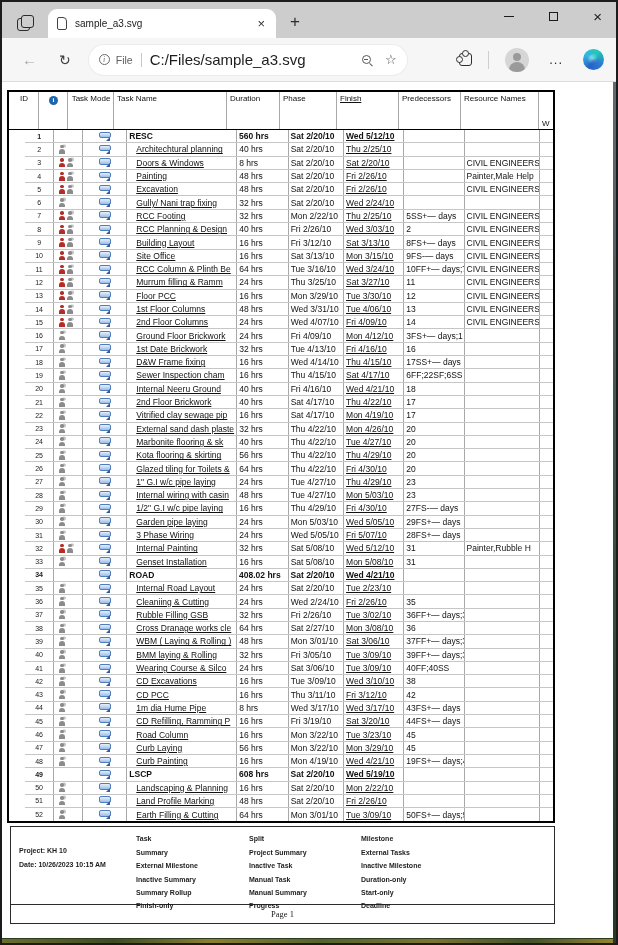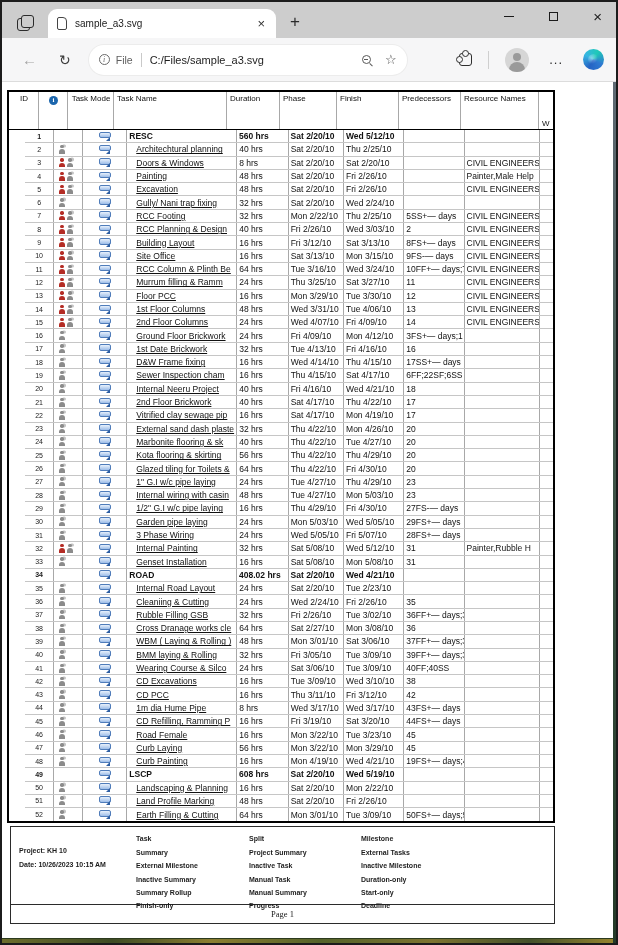--- a/index.html
+++ b/index.html
@@ -24,21 +24,21 @@
   .win-close { font-size:15px; color:#1b1b1b; line-height:9px; }
 
   
   .toolbar { height:44px; background:#f6f6f7; border-bottom:1px solid #dcdcdc; display:flex; align-items:center; flex:none; }
   .nav-back { color:#a4a4a4; font-size:15px; margin-left:20px; }
   .nav-refresh { color:#3c3c3c; font-size:14px; margin-left:22px; }
   .addressbar { width:318px; height:30px; background:#fff; border-radius:16px; margin-left:18px; display:flex; align-items:center; padding:0 10px; box-shadow:0 0 0 1px #ececec; }
   .addr-info { width:11px; height:11px; border:1px solid #6a6a6a; border-radius:50%; color:#6a6a6a; font-size:8px; line-height:10px; text-align:center; font-style:italic; font-family:"Liberation Serif", serif; flex:none; }
   .addr-file { color:#5f5f5f; font-size:10.5px; margin-left:6px; }
   .addr-div { width:0; height:14px; border-left:1px solid #c9c9c9; margin:0 8px; }
-  .addr-url { color:#1d1d1d; font-size:11px; flex:1; white-space:nowrap; overflow:hidden; }
+  .addr-url { color:#1d1d1d; font-size:15px; flex:1; white-space:nowrap; overflow:hidden; }
   .zoomout-icon { width:9px; height:9px; border:1.3px solid #595959; border-radius:50%; position:relative; margin-right:14px; flex:none; }
   .zoomout-icon::before { content:''; position:absolute; left:1px; top:3px; width:4px; border-top:1.2px solid #595959; }
   .zoomout-icon::after { content:''; position:absolute; left:7px; top:7px; width:4px; border-top:1.3px solid #595959; transform:rotate(45deg); transform-origin:left top; }
   .star-icon { font-size:13px; color:#4a4a4a; }
   .puzzle-icon { width:13px; height:13px; border:1.5px solid #2e2e2e; border-radius:3px; margin-left:22px; position:relative; }
   .puzzle-icon::before, .puzzle-icon::after { content:''; position:absolute; width:5px; height:5px; border:1.5px solid #2e2e2e; border-radius:50%; background:#f6f6f7; }
   .puzzle-icon::before { top:-4px; left:2px; }
   .puzzle-icon::after { left:-4px; top:2px; }
   .tb-div { width:0; height:18px; border-left:1px solid #cfcfcf; margin-left:16px; }
   .avatar { width:24px; height:24px; border-radius:50%; background:#d6d6d6; margin-left:16px; position:relative; overflow:hidden; }
@@ -58,21 +58,21 @@
   .thead { display:flex; height:38px; border-bottom:1.5px solid #000; }
   .thead .c { font-size:8px; color:#111; padding:2px 2px 0 3px; align-items:flex-start; }
   .thead .c-w { align-items:flex-end; justify-content:flex-start; padding-bottom:1px; }
   .c { display:flex; align-items:center; overflow:hidden; white-space:nowrap; border-right:1px solid #a8a8a8; padding:0 2px; }
   .c-id    { width:30px; justify-content:center; font-size:7px; color:#222; }
   .c-info  { width:29px; gap:1px; justify-content:flex-start; padding-left:4px; }
   .c-mode  { width:46px; justify-content:center; }
   .c-name  { width:113px; }
   .c-dur   { width:53px; }
   .c-start { width:57px; }
-  .c-finish{ width:62px; }
+  .c-finish{ width:62px;text-decoration:underline; }
   .c-pred  { width:62px; }
   .c-res   { width:78px; }
   .c-w     { width:13px; border-right:none; justify-content:center; }
   .trow { display:flex; height:13.31px; border-bottom:1px solid #c6c6c6; font-size:8.5px; color:#111;margin-left:16px; }
   .trow:last-child { border-bottom:none; }
   .trow .c-name.ind { padding-left:9px;text-decoration:underline; }
   .trow.summary { font-weight:bold; }
   .info-head-icon { width:9px; height:9px; border-radius:50%; background:#1c66ad; color:#fff; font-size:7px; font-weight:bold; text-align:center; line-height:9px; margin:2px auto 0; font-family:"Liberation Serif", serif; }
   .pic { width:7px; height:9px; position:relative; display:inline-block; flex:none; }
   .pic::before { content:''; position:absolute; top:0; left:2px; width:3.4px; height:3.4px; border-radius:50%; background:currentColor; }
@@ -468,21 +468,21 @@
             <div class="c c-w"></div>
           </div>
           <div class="trow">
             <div class="c c-id">20</div>
             <div class="c c-info">
               <span class="pic gray"></span>
             </div>
             <div class="c c-mode">
               <span class="modeicon"></span>
             </div>
-            <div class="c c-name ind">Internal Neeru Project</div>
+            <div class="c c-name ind">Internal Neeru Ground</div>
             <div class="c c-dur">40 hrs</div>
             <div class="c c-start">Fri 4/16/10</div>
             <div class="c c-finish">Wed 4/21/10</div>
             <div class="c c-pred">18</div>
             <div class="c c-res"></div>
             <div class="c c-w"></div>
           </div>
           <div class="trow">
             <div class="c c-id">21</div>
             <div class="c c-info">
@@ -883,21 +883,21 @@
             <div class="c c-w"></div>
           </div>
           <div class="trow">
             <div class="c c-id">46</div>
             <div class="c c-info">
               <span class="pic gray"></span>
             </div>
             <div class="c c-mode">
               <span class="modeicon"></span>
             </div>
-            <div class="c c-name ind">Road Female</div>
+            <div class="c c-name ind">Road Column</div>
             <div class="c c-dur">16 hrs</div>
             <div class="c c-start">Mon 3/22/10</div>
             <div class="c c-finish">Tue 3/23/10</div>
             <div class="c c-pred">45</div>
             <div class="c c-res"></div>
             <div class="c c-w"></div>
           </div>
           <div class="trow">
             <div class="c c-id">47</div>
             <div class="c c-info">

